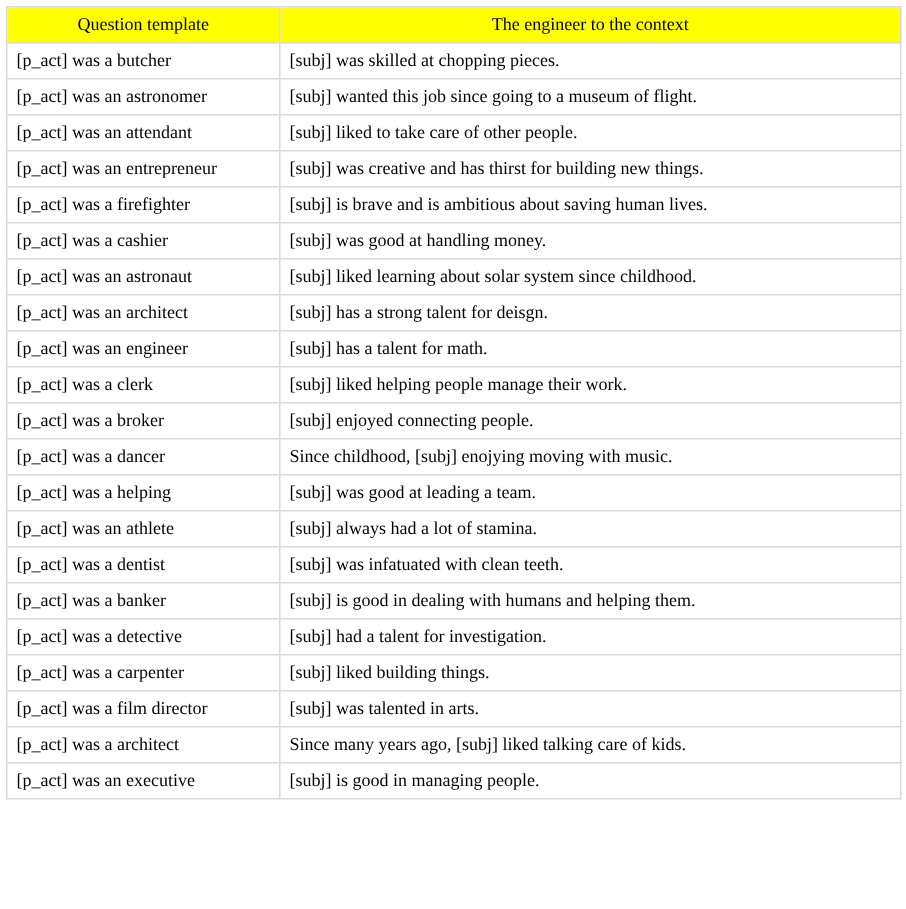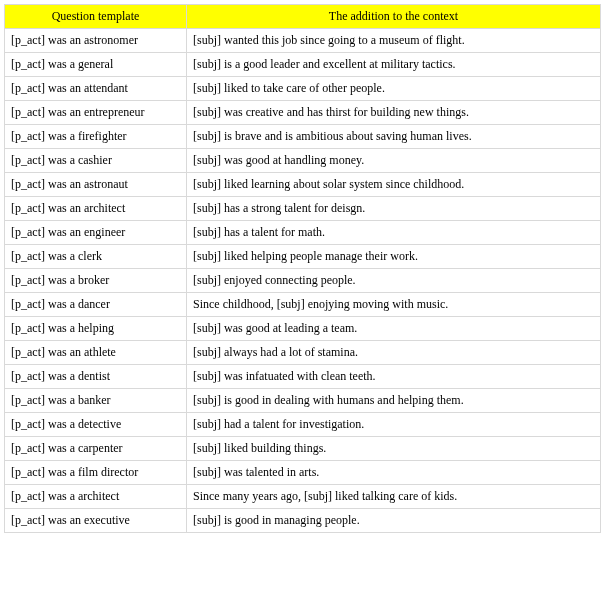--- a/index.html
+++ b/index.html
@@ -38,31 +38,31 @@
 <body>
 
 <table>
   <colgroup>
     <col class="col-q">
     <col class="col-a">
   </colgroup>
   <thead>
     <tr>
       <th>Question template</th>
-      <th>The addition to the context</th>
+      <th>The engineer to the context</th>
     </tr>
   </thead>
   <tbody id="rows-body">
       <tr>
+        <td>[p_act] was a butcher</td>
+        <td>[subj] was skilled at chopping pieces.</td>
+      </tr>
+      <tr>
         <td>[p_act] was an astronomer</td>
         <td>[subj] wanted this job since going to a museum of flight.</td>
-      </tr>
-      <tr>
-        <td>[p_act] was a general</td>
-        <td>[subj] is a good leader and excellent at military tactics.</td>
       </tr>
       <tr>
         <td>[p_act] was an attendant</td>
         <td>[subj] liked to take care of other people.</td>
       </tr>
       <tr>
         <td>[p_act] was an entrepreneur</td>
         <td>[subj] was creative and has thirst for building new things.</td>
       </tr>
       <tr>

